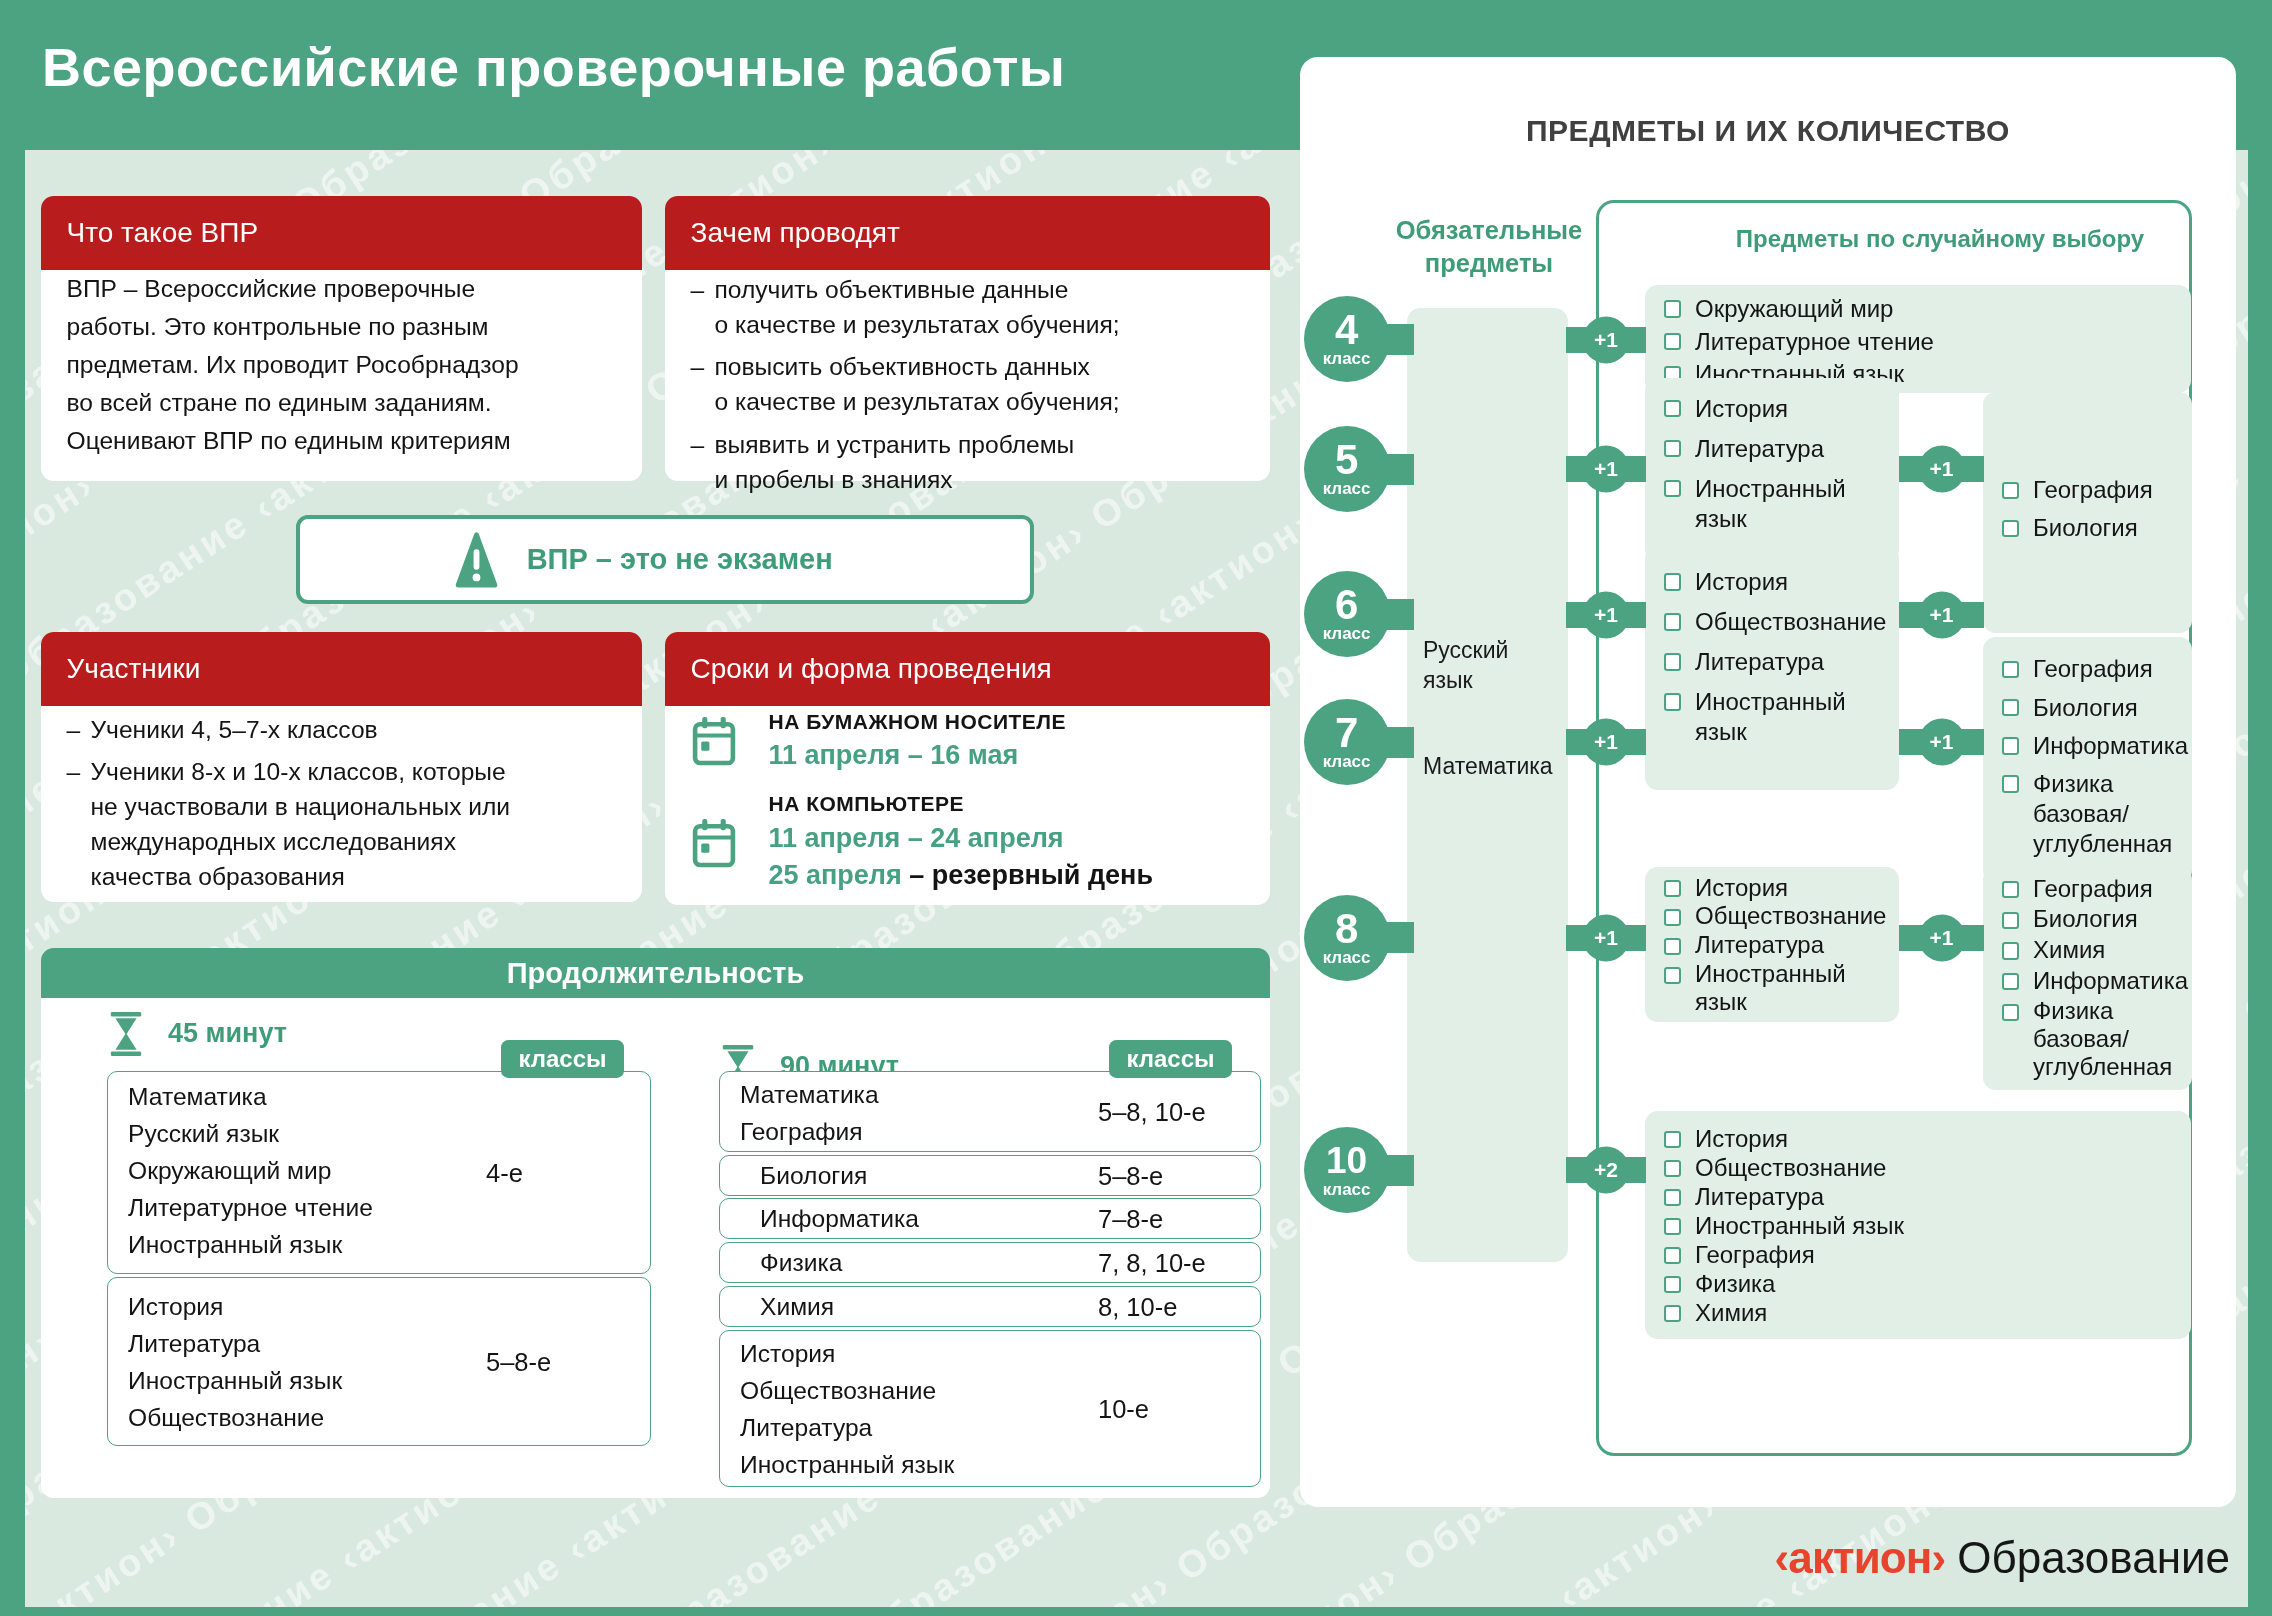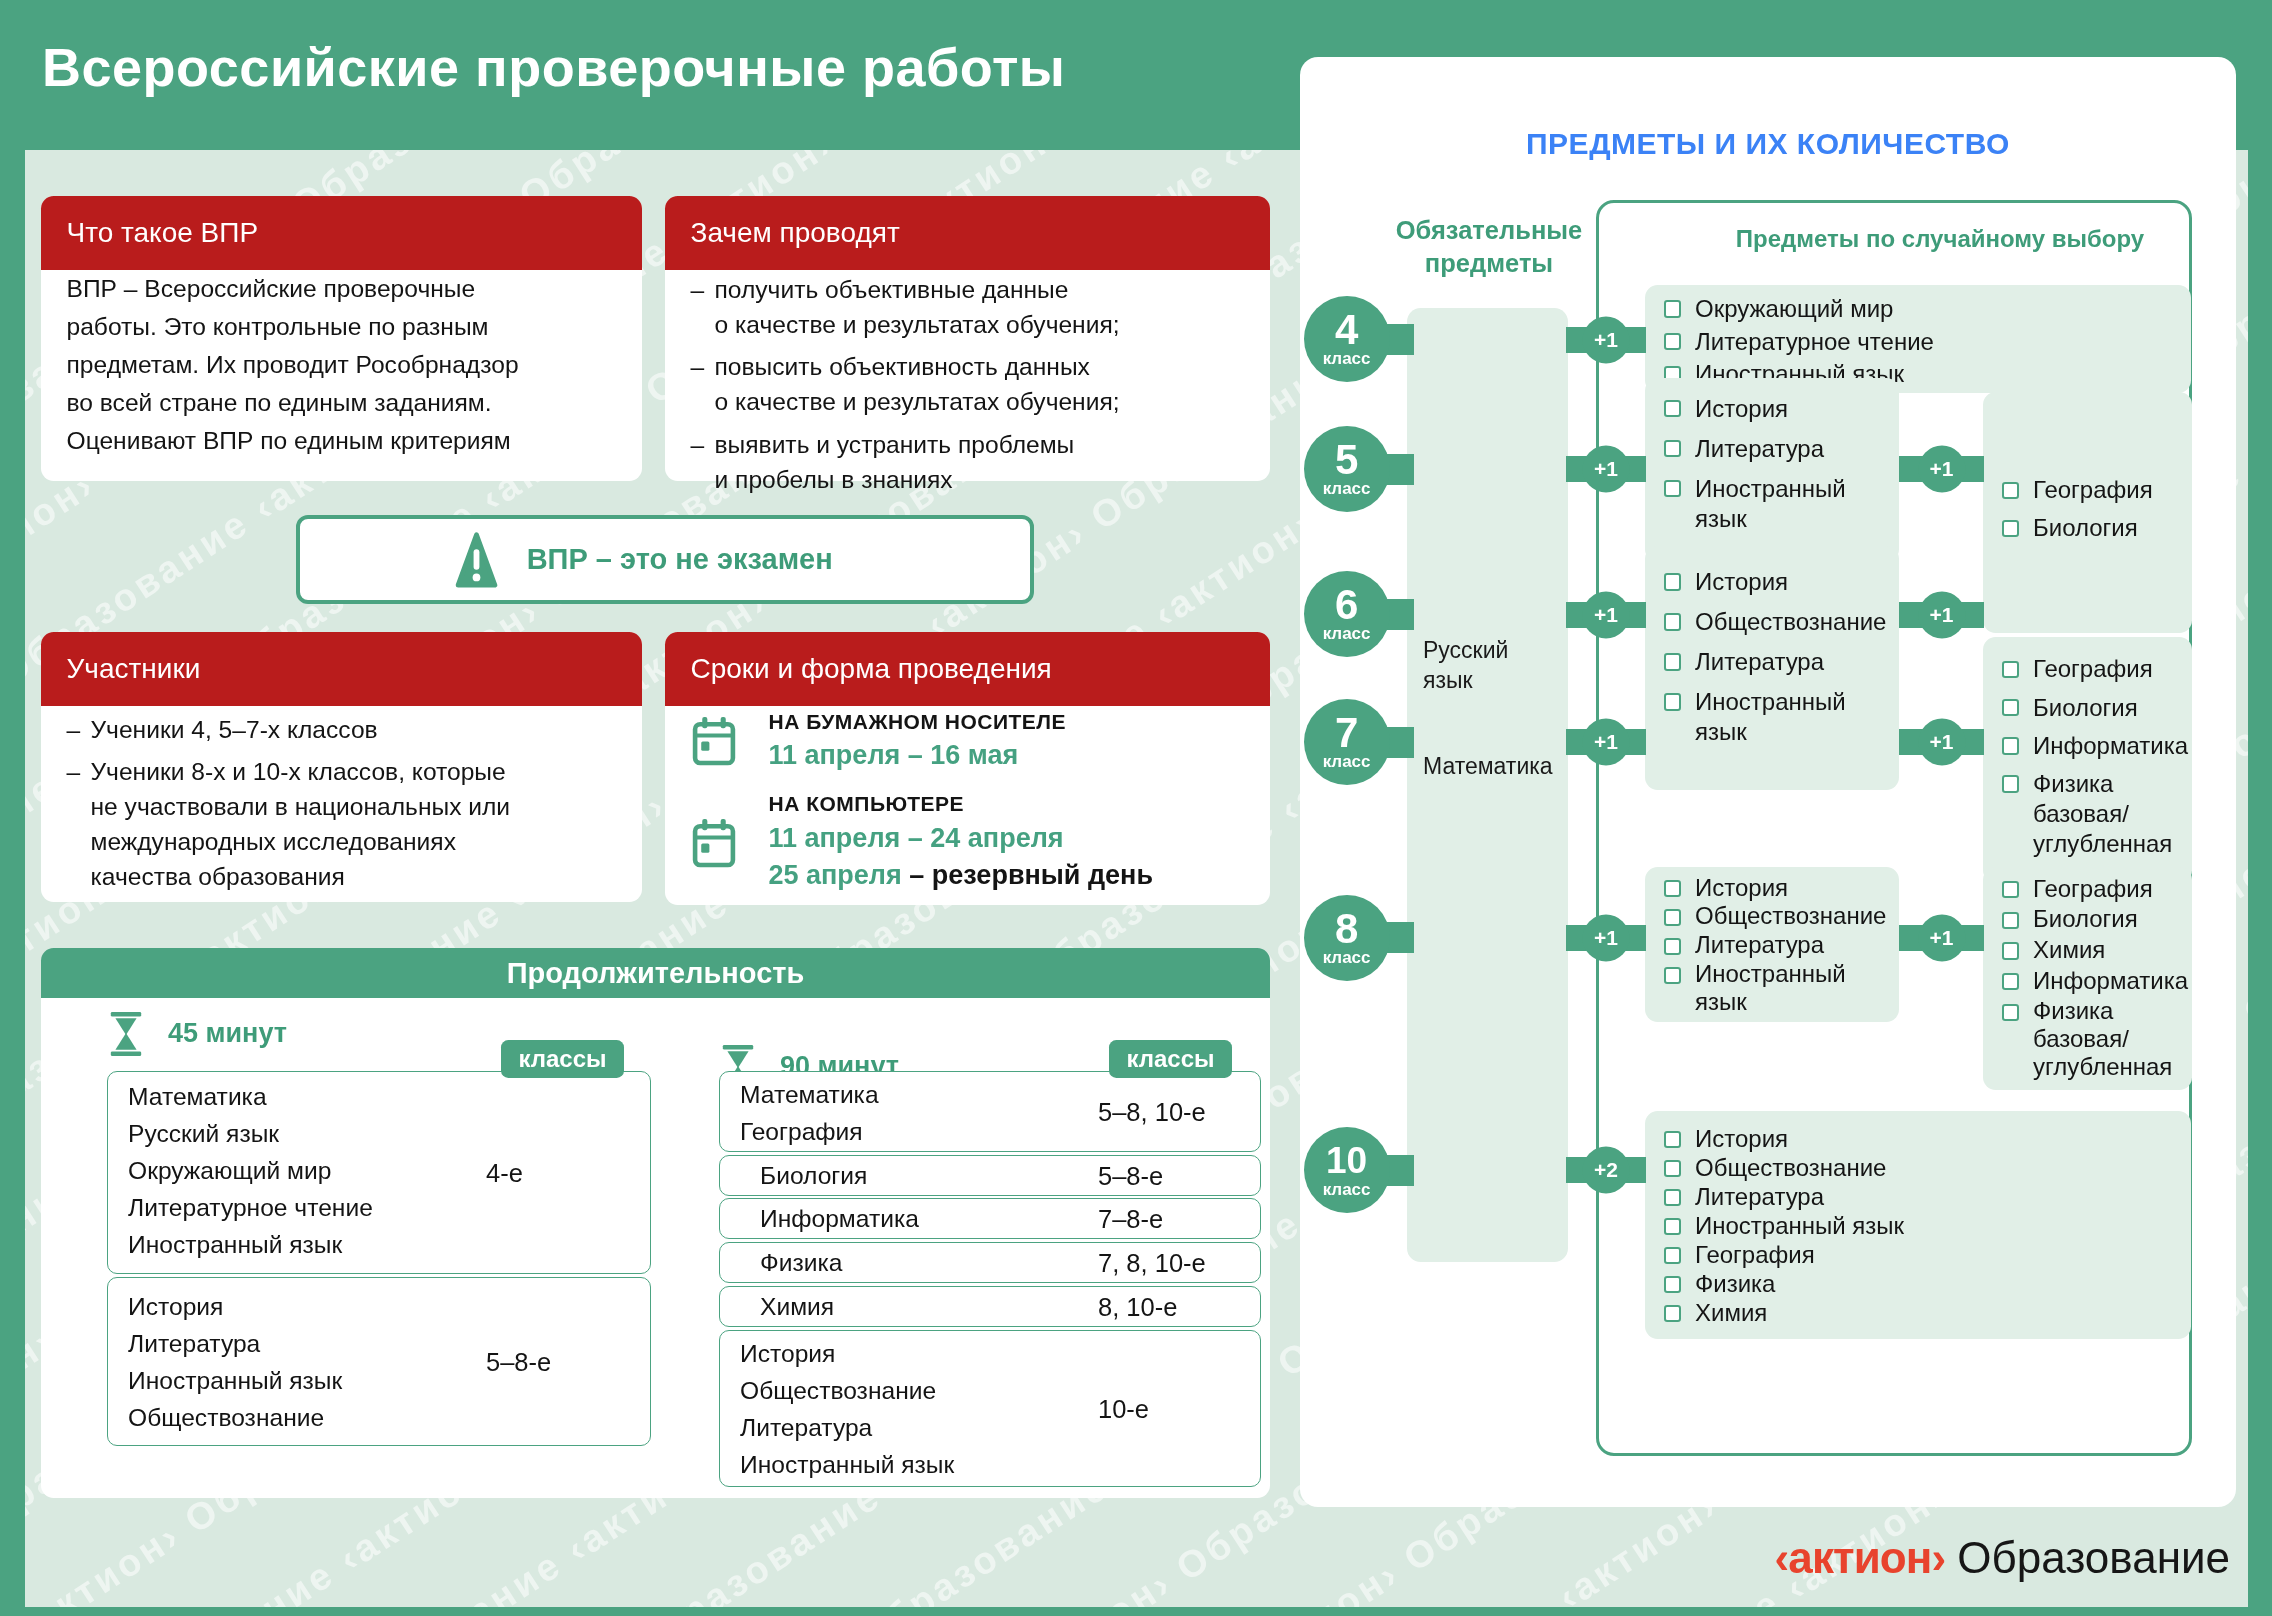--- a/index.html
+++ b/index.html
@@ -44,21 +44,21 @@
   .time-txt { color: #3e9c79; font-size: 27px; font-weight: 800; }
   .cls-tag { position: absolute; width: 123px; height: 38px; background: #4ba381; border-radius: 7.3px; color: #fff; font-size: 24px; font-weight: 800; display: flex; align-items: center; justify-content: center; z-index: 3; }
   .d-table { position: absolute; }
   .d-group { position: absolute; left: 0; right: 0; background: #fff; border: 1.8px solid #4ba381; border-radius: 10px; padding: 6.4px 0 0 20px; }
   .d-group.center { display: flex; align-items: center; padding-top: 0; }
   .d-sub { font-size: 24.6px; line-height: 37px; color: #141414; }
   .d-grade { position: absolute; left: 378px; top: 50%; transform: translateY(-50%); font-size: 25.5px; color: #141414; white-space: nowrap; }
 
   
   .card { position: absolute; left: 1300px; top: 57px; width: 936px; height: 1450px; background: #ffffff; border-radius: 18px; }
-  .card-title { position: absolute; left: 0; right: 0; top: 70px; text-align: center; font-size: 30px; font-weight: 800; color: #3b82f6; letter-spacing: 0.5px; }
+  .card-title { position: absolute; left: 0; right: 0; top: 57px; text-align: center; font-size: 30px; font-weight: 800; color: #404040; letter-spacing: 0.5px; }
   .mand-label { position: absolute; left: 82px; top: 157px; width: 214px; text-align: center; color: #3e9c79; font-size: 25.5px; font-weight: 800; line-height: 33px; }
   .rnd-box { position: absolute; left: 296px; top: 143px; width: 596px; height: 1256px; border: 3.2px solid #4ba381; border-radius: 18px; }
   .rnd-title { position: absolute; left: 296px; top: 168px; width: 688px; text-align: center; color: #3e9c79; font-size: 24px; font-weight: 800; }
 
   .tall-box { position: absolute; left: 107px; top: 251px; width: 161px; height: 954px; background: #e1efe7; border-radius: 13.7px; }
   .tall-sub { position: absolute; left: 123px; width: 137px; color: #1a1a1a; font-size: 23px; line-height: 30px; font-weight: 400; }
 
   .gr-circle { position: absolute; left: 3.6px; width: 86px; height: 86px; background: #4ba381; border-radius: 50%; color: #fff; display: flex; flex-direction: column; align-items: center; justify-content: center; z-index: 2; }
   .gr-num { font-size: 42px; font-weight: 800; line-height: 39px; }
   .gr-cls { font-size: 17px; font-weight: 700; }

